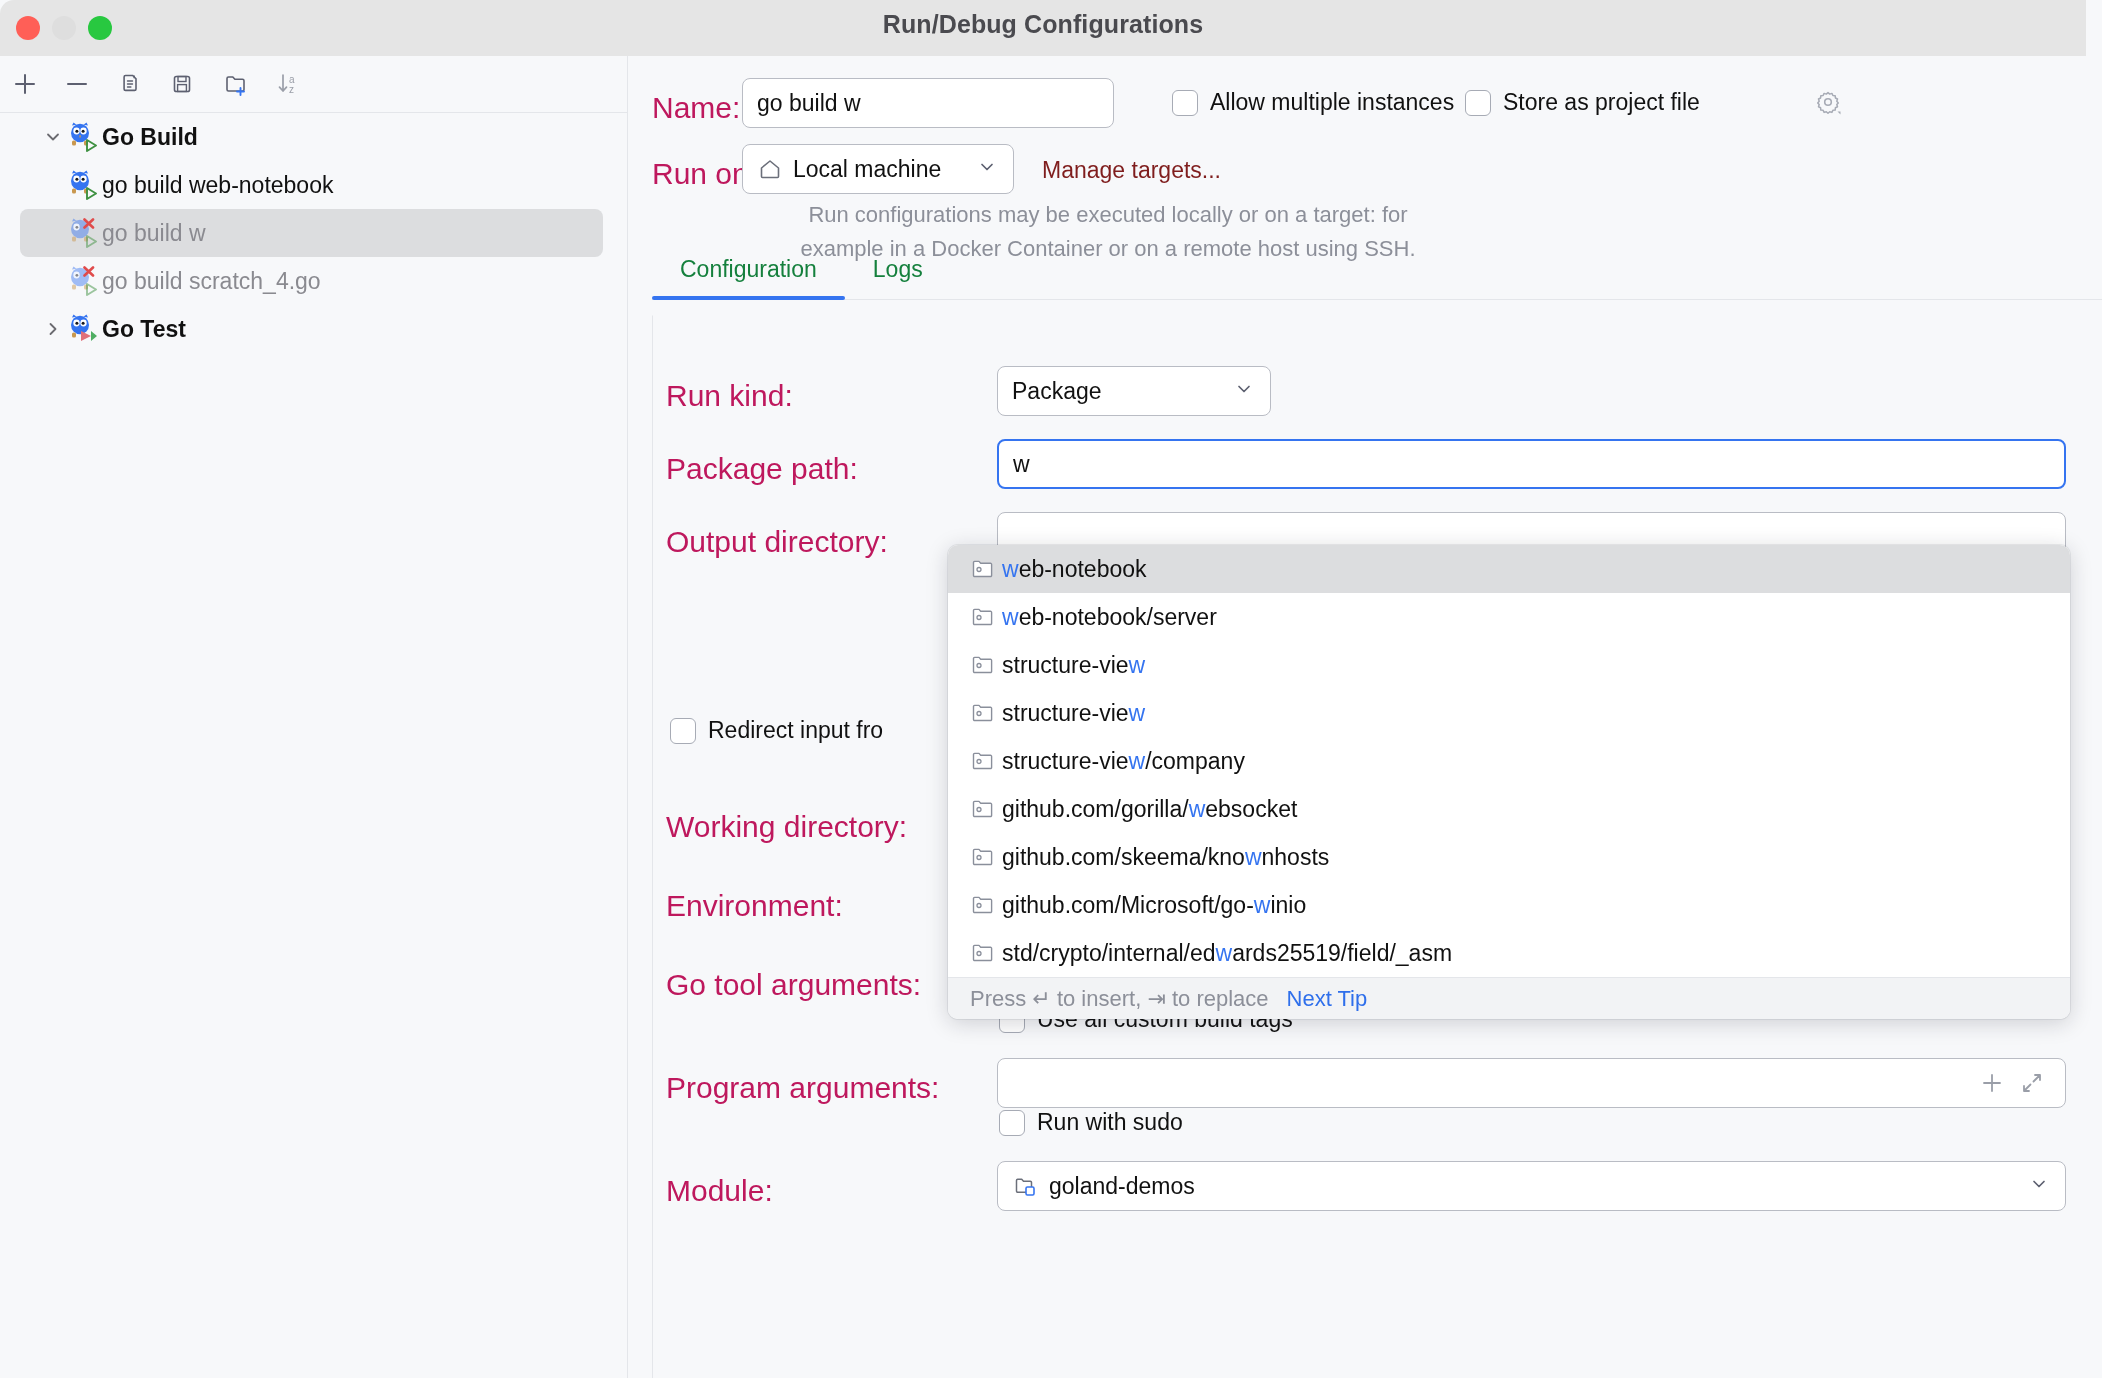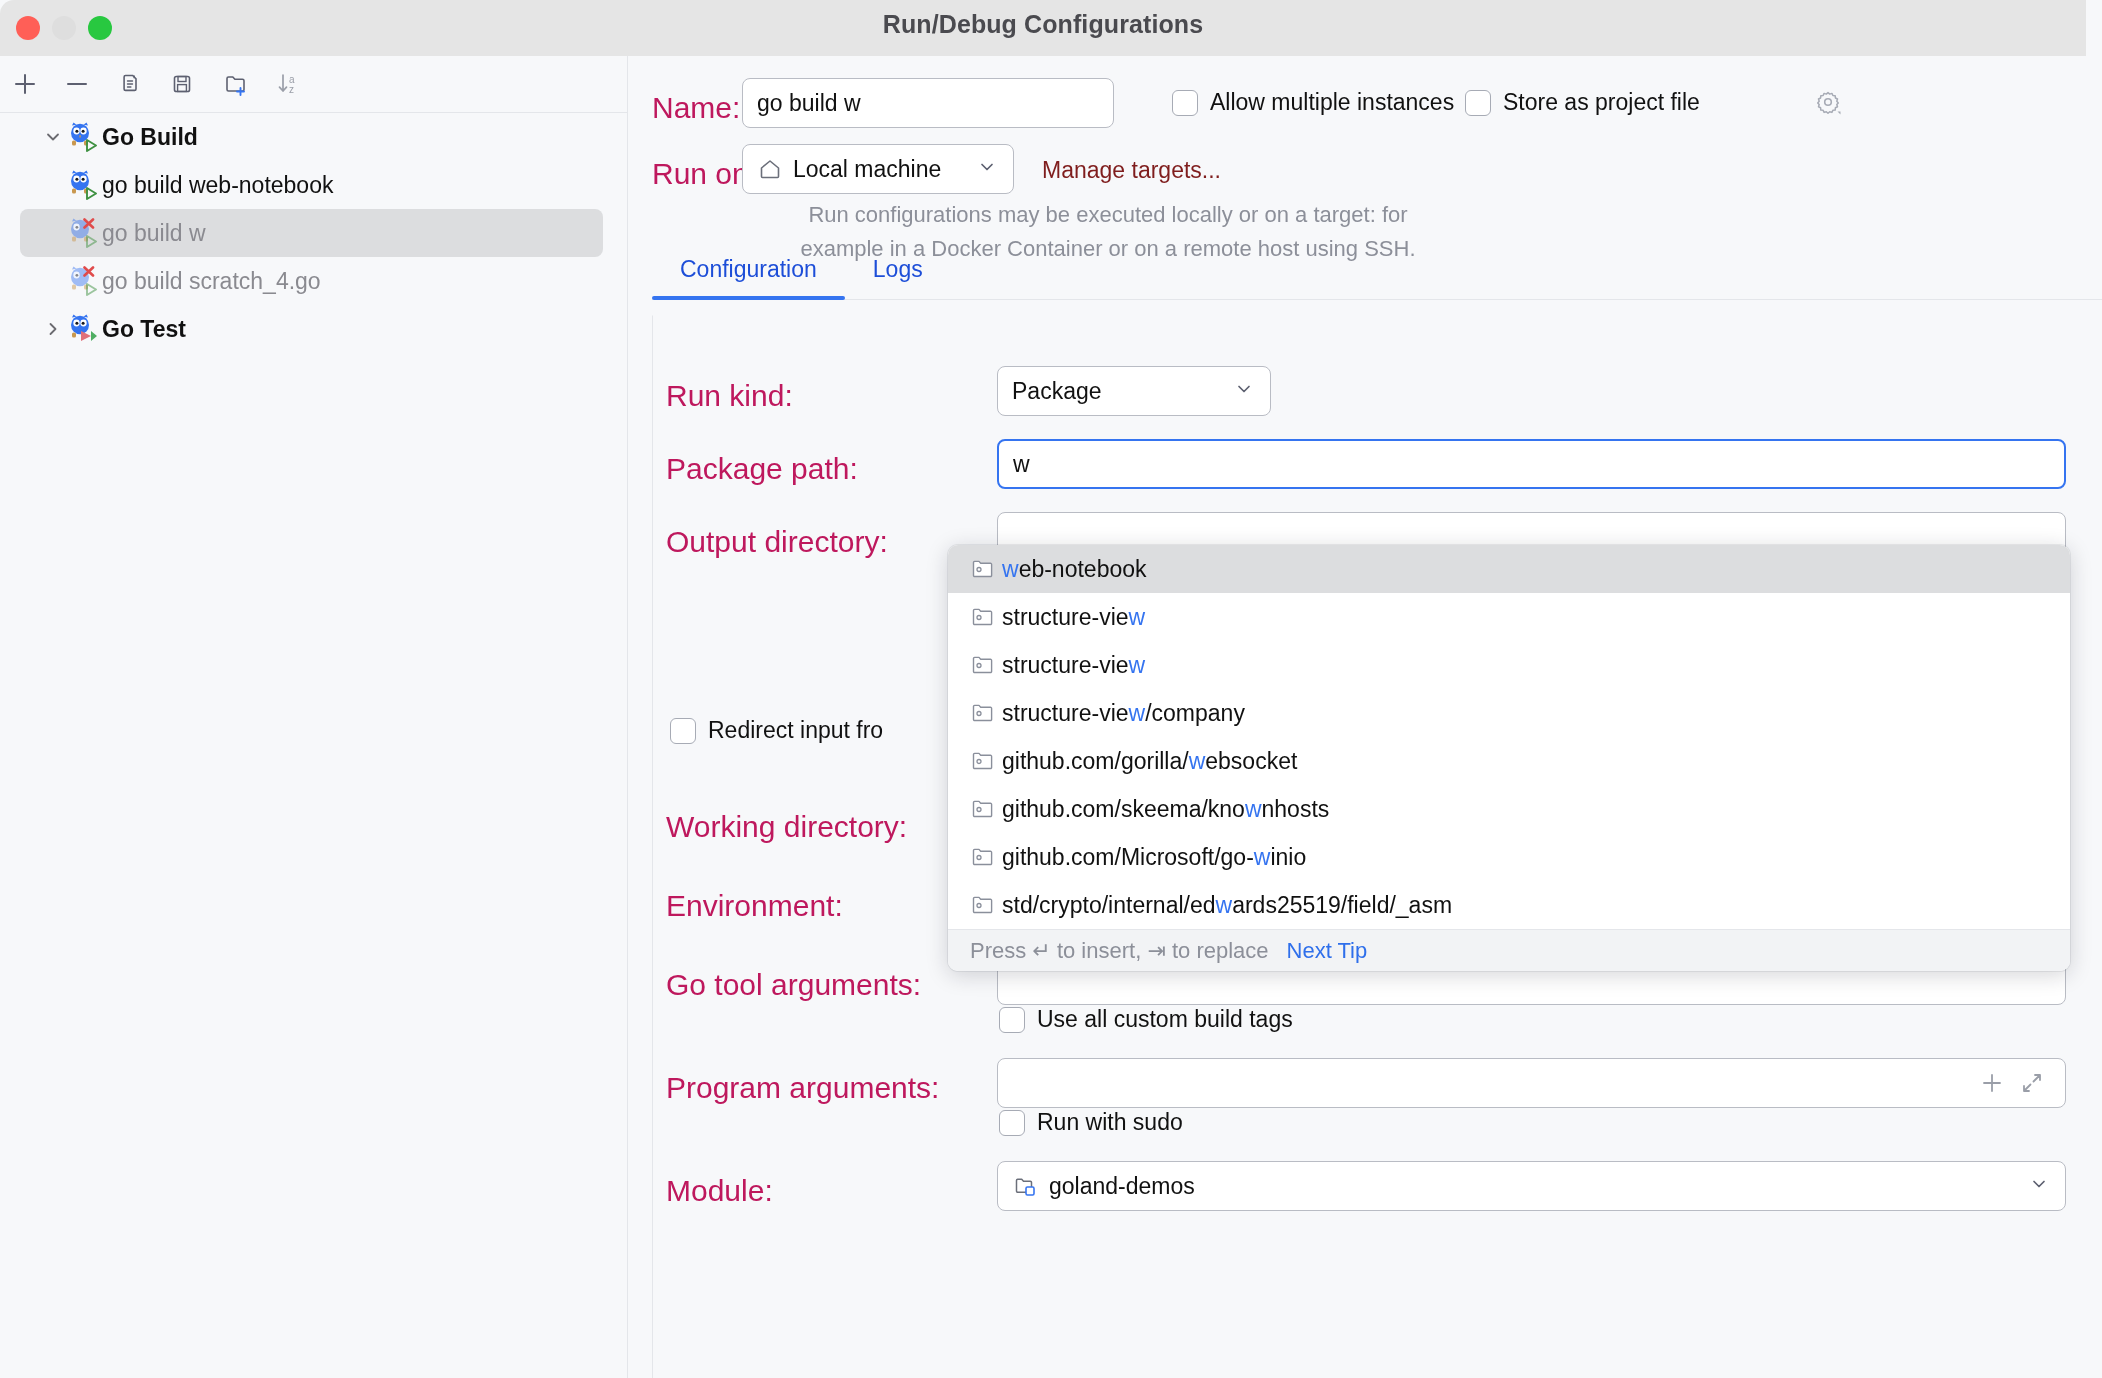--- a/index.html
+++ b/index.html
@@ -131,21 +131,21 @@
   .cb-label { font-size: 23px; color: #111; white-space: nowrap; }
 
   
   #tabs {
     position: absolute; left: 24px; top: 200px;
     display: flex; gap: 0; align-items: flex-end;
     border-bottom: 1px solid #e4e6ea;
     width: 1474px;
   }
   .tab {
-    font-size: 23px; color: #1d4ed8;
+    font-size: 23px; color: #15803d;
     padding: 0 28px 16px 28px;
     position: relative;
   }
   .tab.active::after {
     content: ""; position: absolute; left: 0; right: 0; bottom: -1px;
     height: 4px; background: #3574f0; border-radius: 2px;
   }
 
   
   #config-box {
@@ -507,20 +507,29 @@
           </span>
           <span class="ac-text"><b>w</b>eb-notebook</span>
         </div>
         <div class="ac-item">
           <span class="ac-icon">
             <svg width="26" height="24" viewBox="0 0 26 24">
               <path d="M3.5 5.5 a1.1 1.1 0 0 1 1.1 -1.1 h4.4 l1.7 1.9 h9.8 a1.1 1.1 0 0 1 1.1 1.1 v11 a1.1 1.1 0 0 1 -1.1 1.1 h-15.9 a1.1 1.1 0 0 1 -1.1 -1.1 z" fill="#fff" stroke="#8a8f9b" stroke-width="1.4" stroke-linejoin="round"></path>
               <circle cx="9" cy="12.5" r="2" fill="none" stroke="#8a8f9b" stroke-width="1.3"></circle>
             </svg>
           </span>
+          <span class="ac-text"><b>w</b>eb-notebook/server</span>
+        </div>
+        <div class="ac-item">
+          <span class="ac-icon">
+            <svg width="26" height="24" viewBox="0 0 26 24">
+              <path d="M3.5 5.5 a1.1 1.1 0 0 1 1.1 -1.1 h4.4 l1.7 1.9 h9.8 a1.1 1.1 0 0 1 1.1 1.1 v11 a1.1 1.1 0 0 1 -1.1 1.1 h-15.9 a1.1 1.1 0 0 1 -1.1 -1.1 z" fill="#fff" stroke="#8a8f9b" stroke-width="1.4" stroke-linejoin="round"></path>
+              <circle cx="9" cy="12.5" r="2" fill="none" stroke="#8a8f9b" stroke-width="1.3"></circle>
+            </svg>
+          </span>
           <span class="ac-text">structure-vie<b>w</b></span>
         </div>
         <div class="ac-item">
           <span class="ac-icon">
             <svg width="26" height="24" viewBox="0 0 26 24">
               <path d="M3.5 5.5 a1.1 1.1 0 0 1 1.1 -1.1 h4.4 l1.7 1.9 h9.8 a1.1 1.1 0 0 1 1.1 1.1 v11 a1.1 1.1 0 0 1 -1.1 1.1 h-15.9 a1.1 1.1 0 0 1 -1.1 -1.1 z" fill="#fff" stroke="#8a8f9b" stroke-width="1.4" stroke-linejoin="round"></path>
               <circle cx="9" cy="12.5" r="2" fill="none" stroke="#8a8f9b" stroke-width="1.3"></circle>
             </svg>
           </span>
           <span class="ac-text">structure-vie<b>w</b></span>

